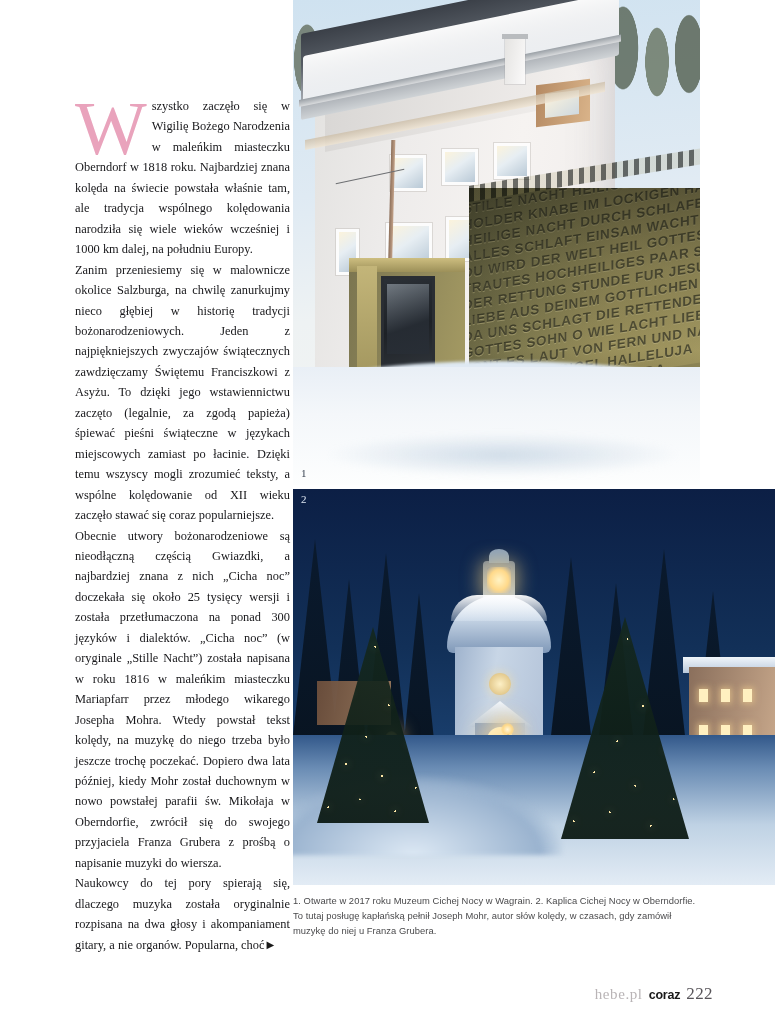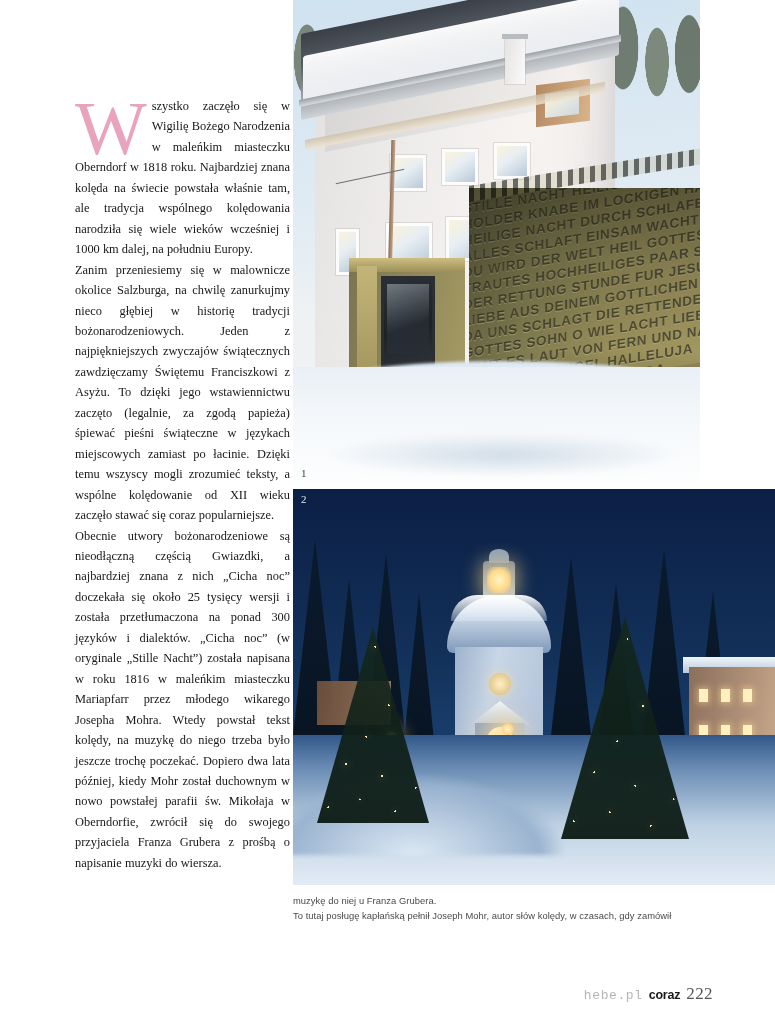--- a/index.html
+++ b/index.html
@@ -358,36 +358,37 @@
     letter-spacing:.05px;
   }
   .caption p{margin:0;}
 
   
   .footer{
     position:absolute;right:62px;bottom:16px;
     display:flex;align-items:baseline;gap:6px;
     font-family:"Liberation Serif",serif;
   }
-  .f-url{font-size:13px;color:#b9b4b6;letter-spacing:.6px;font-family:Liberation Mono, monospace;}
+  .f-url{font-size:15px;color:#b9b4b6;letter-spacing:.6px;}
   .f-brand{
     font-family:"Liberation Sans",sans-serif;
     font-size:12.5px;font-weight:700;color:#1a1a1a;letter-spacing:-.2px;
   }
   .f-page{font-size:17px;color:#58555a;letter-spacing:.4px;}
 </style>
 </head>
 <body>
 
 <div class="page">
 
   <div class="text-col">
     <p class="para-first"><span class="dropcap">W</span><span>szystko zaczęło się w Wigilię Bożego Narodzenia w maleńkim miasteczku Oberndorf w 1818 roku. Najbardziej znana kolęda na świecie powstała właśnie tam, ale tradycja wspólnego kolędowania narodziła się wiele wieków wcześniej i 1000 km dalej, na południu Europy.</span></p>
     <p>Zanim przeniesiemy się w malownicze okolice Salzburga, na chwilę zanurkujmy nieco głębiej w historię tradycji bożonarodzeniowych. Jeden z najpiękniejszych zwyczajów świątecznych zawdzięczamy Świętemu Franciszkowi z Asyżu. To dzięki jego wstawiennictwu zaczęto (legalnie, za zgodą papieża) śpiewać pieśni świąteczne w językach miejscowych zamiast po łacinie. Dzięki temu wszyscy mogli zrozumieć teksty, a wspólne kolędowanie od XII wieku zaczęło stawać się coraz popularniejsze.</p>
     <p>Obecnie utwory bożonarodzeniowe są nieodłączną częścią Gwiazdki, a najbardziej znana z nich „Cicha noc” doczekała się około 25 tysięcy wersji i została przetłumaczona na ponad 300 języków i dialektów. „Cicha noc” (w oryginale „Stille Nacht”) została napisana w roku 1816 w maleńkim miasteczku Mariapfarr przez młodego wikarego Josepha Mohra. Wtedy powstał tekst kolędy, na muzykę do niego trzeba było jeszcze trochę poczekać. Dopiero dwa lata później, kiedy Mohr został duchownym w nowo powstałej parafii św. Mikołaja w Oberndorfie, zwrócił się do swojego przyjaciela Franza Grubera z prośbą o napisanie muzyki do wiersza.</p>
+    <p><span>Naukowcy do tej pory spierają się, dlaczego muzyka została oryginalnie rozpisana na dwa głosy i akompaniament gitary, a nie organów. Popularna, choć</span><span class="cont-arrow">▶</span></p>
   </div>
 
   <div class="photo-top">
     <div class="sky"></div>
     <div class="far-trees"></div>
 
     <div class="bldg">
       <div class="bldg-gable"></div>
     </div>
     <div class="roof"></div>
@@ -495,22 +496,23 @@
     <div class="xtree" style="left:24px;top:138px;width:112px;height:196px;"></div>
     <div class="xlights" style="left:24px;top:138px;width:112px;height:196px;"></div>
 
     <div class="xtree" style="left:268px;top:128px;width:128px;height:222px;"></div>
     <div class="xlights" style="left:268px;top:128px;width:128px;height:222px;"></div>
 
     <div class="fig-num fig-2">2</div>
   </div>
 
   <div class="caption">
+    <p>1. Otwarte w 2017 roku Muzeum Cichej Nocy w Wagrain.  2. Kaplica Cichej Nocy w Oberndorfie.</p>
+    <p>To tutaj posługę kapłańską pełnił Joseph Mohr, autor słów kolędy, w czasach, gdy zamówił</p>
     <p>muzykę do niej u Franza Grubera.</p>
-    <p>To tutaj posługę kapłańską pełnił Joseph Mohr, autor słów kolędy, w czasach, gdy zamówił</p>
   </div>
 
   <div class="footer">
     <span class="f-url">hebe.pl</span>
     <span class="f-brand">coraz</span>
     <span class="f-page">222</span>
   </div>
 
 </div>
 

